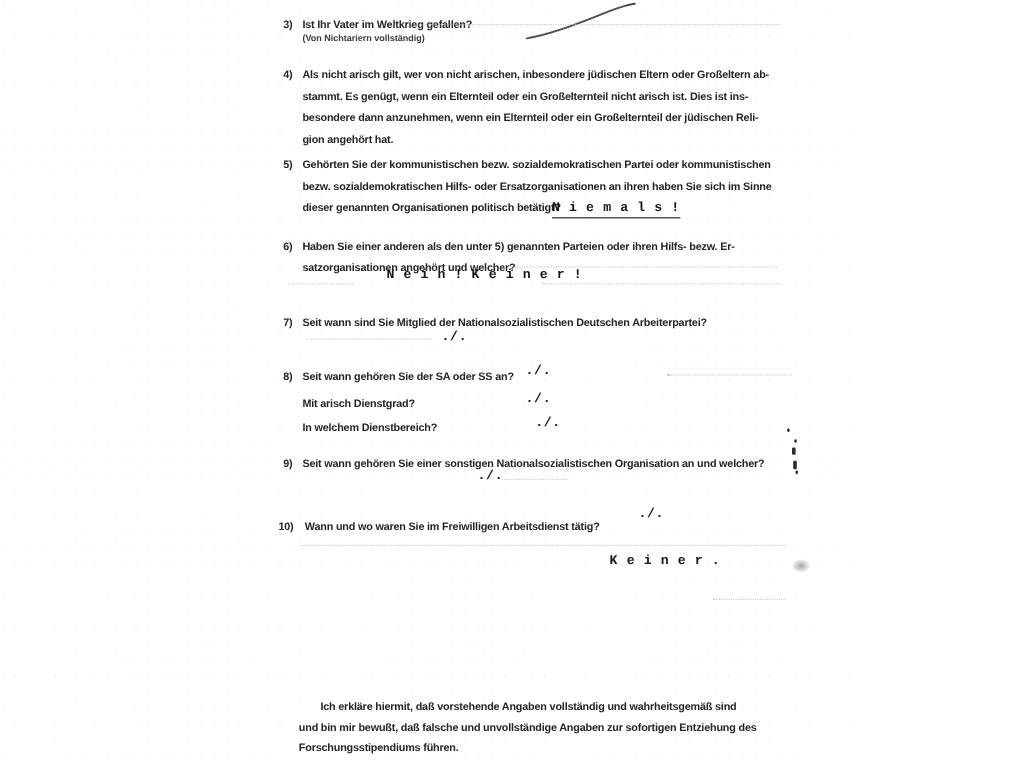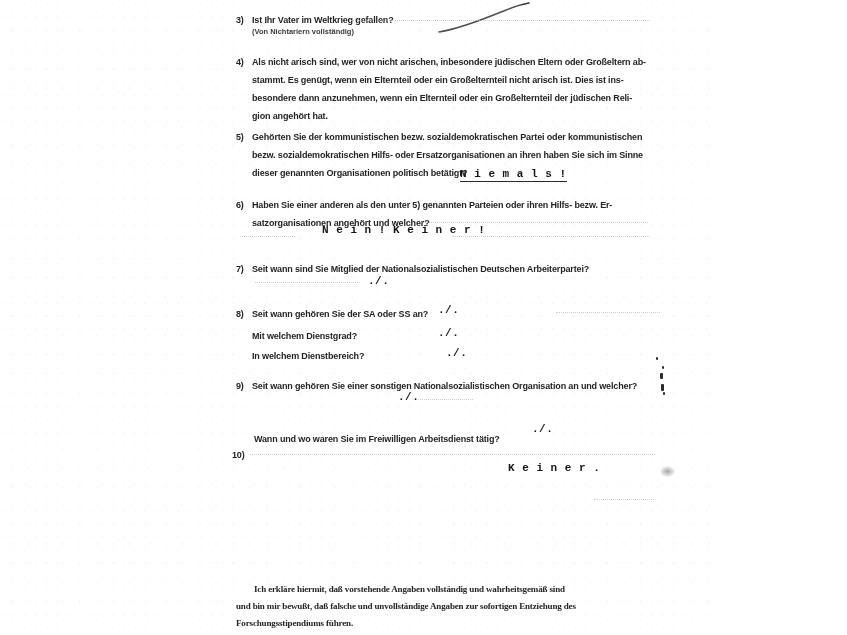--- a/index.html
+++ b/index.html
@@ -13,39 +13,39 @@
     background-image:
       radial-gradient(circle at 23% 31%, rgba(0,0,0,0.025) 1px, transparent 1.2px),
       radial-gradient(circle at 71% 64%, rgba(0,0,0,0.02) 1px, transparent 1.2px);
     background-size:11px 13px, 17px 19px;
   }
   .q{
     position:absolute;display:flex;color:#242424;
     font-size:9px;font-weight:bold;letter-spacing:-0.15px;line-height:18px;
   }
   .qnum{flex:0 0 16px;}
-  .qnum.wide{flex:0 0 22px;margin-top:16px;}
+  .qnum.wide{flex:0 0 22px;}
   .qline{white-space:nowrap;}
   .qnote{
     font-size:7.5px;font-weight:bold;color:#3a3a3a;letter-spacing:0;
     line-height:11px;margin-top:-3px;
   }
   .subq{
     position:absolute;color:#242424;font-size:9px;font-weight:bold;
     letter-spacing:-0.15px;line-height:18px;white-space:nowrap;
   }
   .ans{
     position:absolute;font-family:"Liberation Mono", monospace;
     font-size:11px;font-weight:bold;color:#161616;white-space:nowrap;
     letter-spacing:0.5px;
   }
   .ans.u{border-bottom:1.4px solid #2a2a2a;padding-bottom:1px;margin-left:32px;}
   .decl{
-    position:absolute;left:236px;top:581px;width:430px;color:#242424;
-    font-size:9px;font-weight:bold;letter-spacing:-0.15px;line-height:17px;font-family:Liberation Serif, serif;
+    position:absolute;left:249px;top:581px;width:430px;color:#242424;
+    font-size:9px;font-weight:bold;letter-spacing:-0.15px;line-height:17px;
   }
   .decl .qline:first-child{text-indent:18px;}
   .dots{
     position:absolute;height:0;border-bottom:1.5px dotted #bcbcbc;opacity:.75;
   }
   .speck{position:absolute;background:#2b2b2b;border-radius:1px;}
   .smudge{
     position:absolute;width:15px;height:11px;border-radius:50%;
     background:radial-gradient(ellipse at center, rgba(60,60,60,.45), rgba(120,120,120,.15) 60%, transparent 75%);
   }
@@ -66,21 +66,21 @@
     <div class="qbody">
       <div class="qline">Ist Ihr Vater im Weltkrieg gefallen?</div>
       <div class="qnote">(Von Nichtariern vollständig)</div>
     </div>
   </div>
   <div class="dots" style="left:345px;top:20px;width:305px;"></div>
 
   <div class="q" style="left:236px;top:53px;">
     <span class="qnum">4)</span>
     <div class="qbody">
-      <div class="qline">Als nicht arisch sind, wer von nicht arischen, inbesondere jüdischen Eltern oder Großeltern ab-</div>
+      <div class="qline">Als nicht arisch gilt, wer von nicht arischen, inbesondere jüdischen Eltern oder Großeltern ab-</div>
       <div class="qline">stammt.  Es genügt, wenn ein Elternteil oder ein Großelternteil nicht arisch ist.  Dies ist ins-</div>
       <div class="qline">besondere dann anzunehmen, wenn ein Elternteil oder ein Großelternteil der jüdischen Reli-</div>
       <div class="qline">gion angehört hat.</div>
     </div>
   </div>
 
   <div class="q" style="left:236px;top:128px;">
     <span class="qnum">5)</span>
     <div class="qbody">
       <div class="qline">Gehörten Sie der kommunistischen bezw. sozialdemokratischen Partei oder kommunistischen</div>
@@ -113,21 +113,21 @@
 
   <div class="q" style="left:236px;top:305px;">
     <span class="qnum">8)</span>
     <div class="qbody">
       <div class="qline">Seit wann gehören Sie der SA oder SS an?</div>
     </div>
   </div>
   <span class="ans" style="left:438px;top:304px;">./.</span>
   <div class="dots" style="left:556px;top:312px;width:104px;"></div>
 
-  <div class="subq" style="left:252px;top:327px;">Mit welchem Dienstgrad?</div>
+  <div class="subq" style="left:252px;top:327px;">Mit arisch Dienstgrad?</div>
   <span class="ans" style="left:438px;top:327px;">./.</span>
 
   <div class="subq" style="left:252px;top:347px;">In welchem Dienstbereich?</div>
   <span class="ans" style="left:446px;top:347px;">./.</span>
 
   <div class="q" style="left:236px;top:377px;">
     <span class="qnum">9)</span>
     <div class="qbody">
       <div class="qline">Seit wann gehören Sie einer sonstigen Nationalsozialistischen Organisation an und welcher?</div>
     </div>

